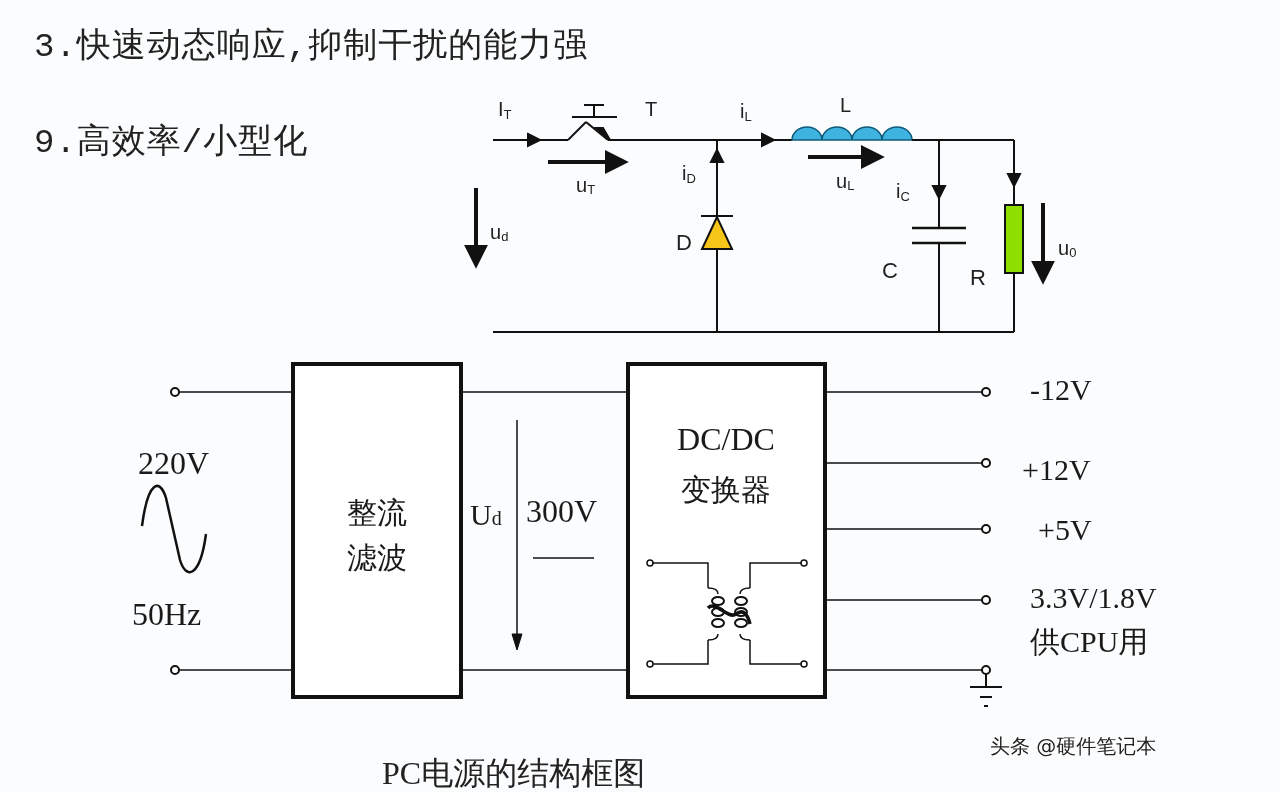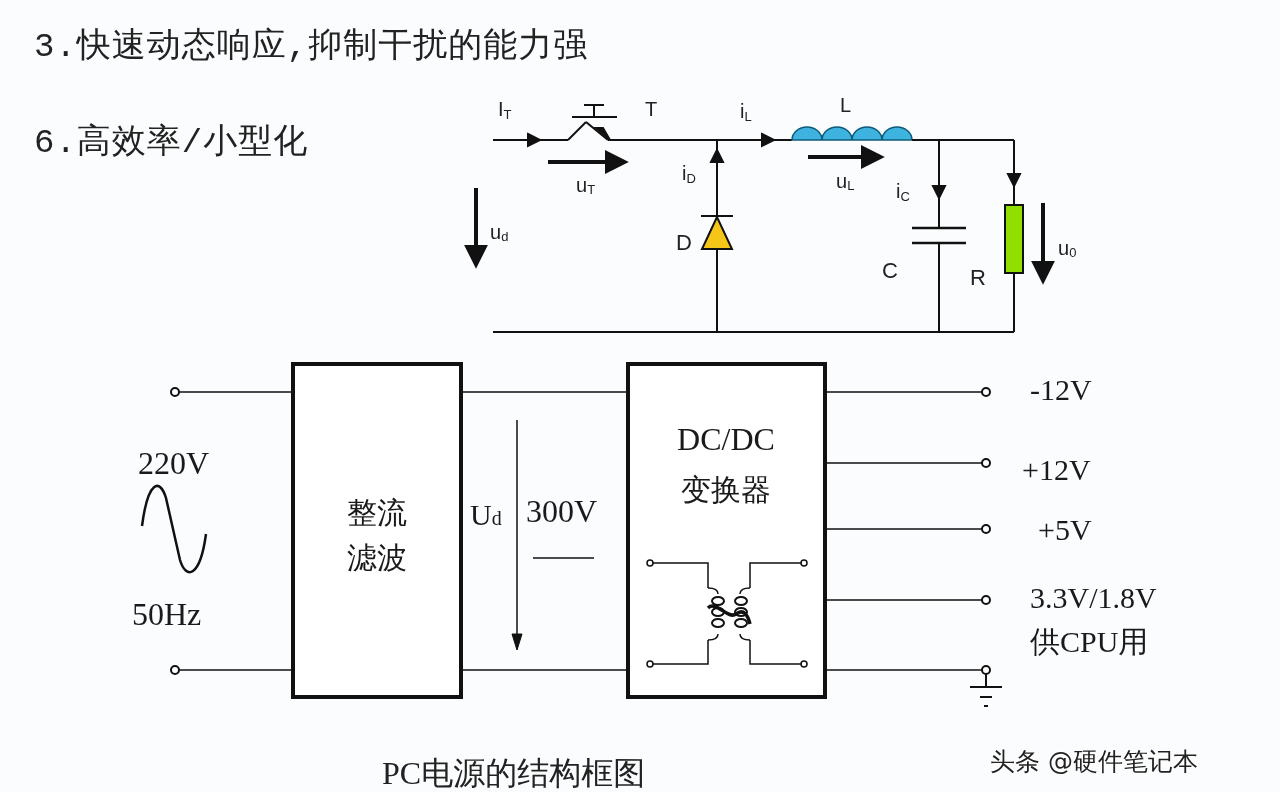--- a/index.html
+++ b/index.html
@@ -4,27 +4,27 @@
 <style>
   html, body { margin:0; padding:0; background:#fbfcfd; }
   body { width:1280px; height:792px; position:relative; overflow:hidden; font-family:"Liberation Sans", sans-serif; color:#1a1a1a; }
   .heading { position:absolute; left:34px; font-family:Liberation Mono, monospace; font-size:34px; color:#222; letter-spacing:1px; }
   #h3 { top:22px; }
   #h4 { top:118px; }
   svg { position:absolute; left:0; top:0; }
   .lbl { font-family:"Liberation Sans", sans-serif; fill:#222; }
   .serif { font-family:"Liberation Serif", serif; fill:#1a1a1a; }
   .caption { position:absolute; left:382px; top:752px; font-family:"Liberation Serif", serif; font-size:32px; color:#222; }
-  .watermark { position:absolute; left:990px; top:733px; font-family:"DejaVu Sans", sans-serif; font-size:25px; color:#222; text-shadow:1px 1px 0 #fff, -1px -1px 0 #fff;margin-top:12px; }
+  .watermark { position:absolute; left:990px; top:733px; font-family:"DejaVu Sans", sans-serif; font-size:20px; color:#222; text-shadow:1px 1px 0 #fff, -1px -1px 0 #fff; }
 </style>
 </head>
 <body>
 
 <div id="h3" class="heading">3.快速动态响应,抑制干扰的能力强</div>
-<div id="h4" class="heading">6.高效率/小型化</div>
+<div id="h4" class="heading">9.高效率/小型化</div>
 
 <svg width="1280" height="792">
   <defs>
     <marker id="arr" viewBox="0 0 10 10" refX="8" refY="5" markerWidth="6" markerHeight="6" orient="auto">
       <path d="M0,0 L10,5 L0,10 z" fill="#111"></path>
     </marker>
     <marker id="arrsm" viewBox="0 0 10 10" refX="10" refY="5" markerWidth="4" markerHeight="4" orient="auto">
       <path d="M0,0 L10,5 L0,10 z" fill="#111"></path>
     </marker>
   </defs>

